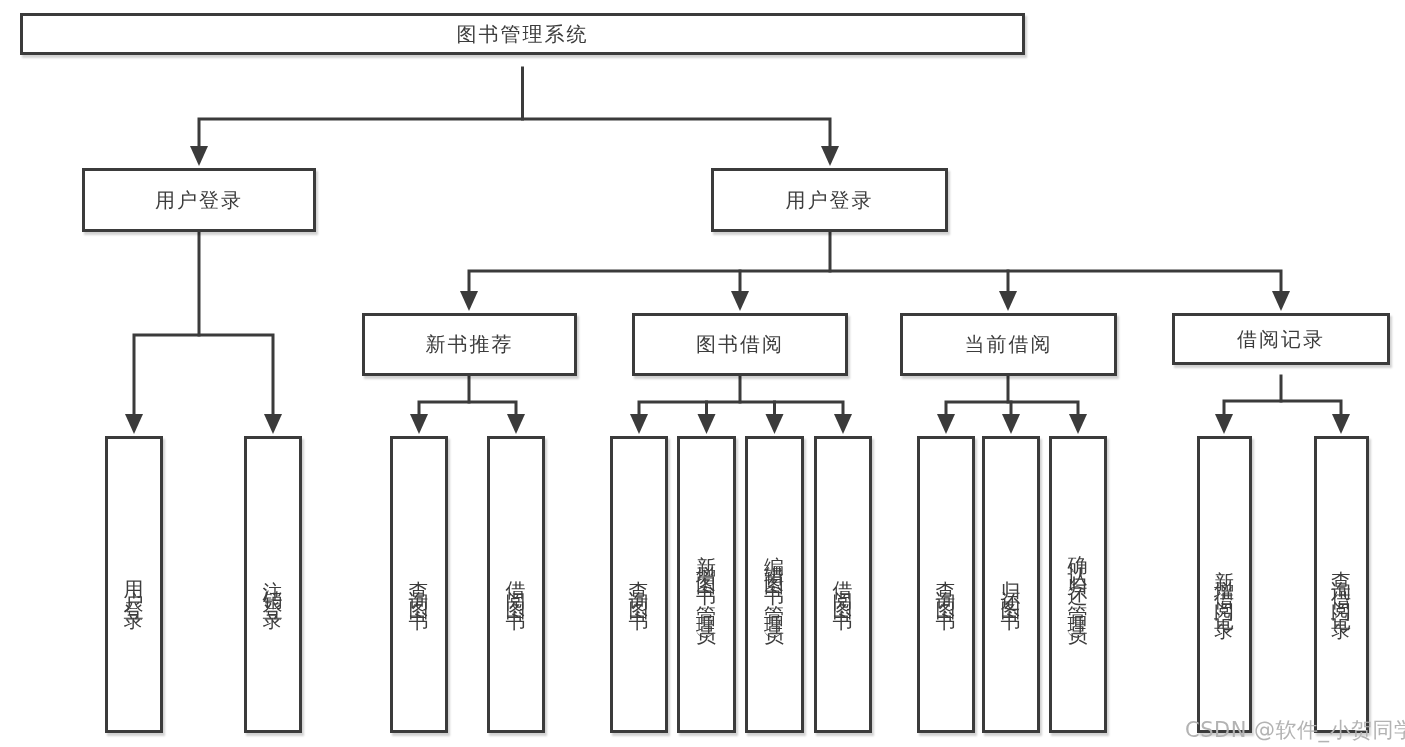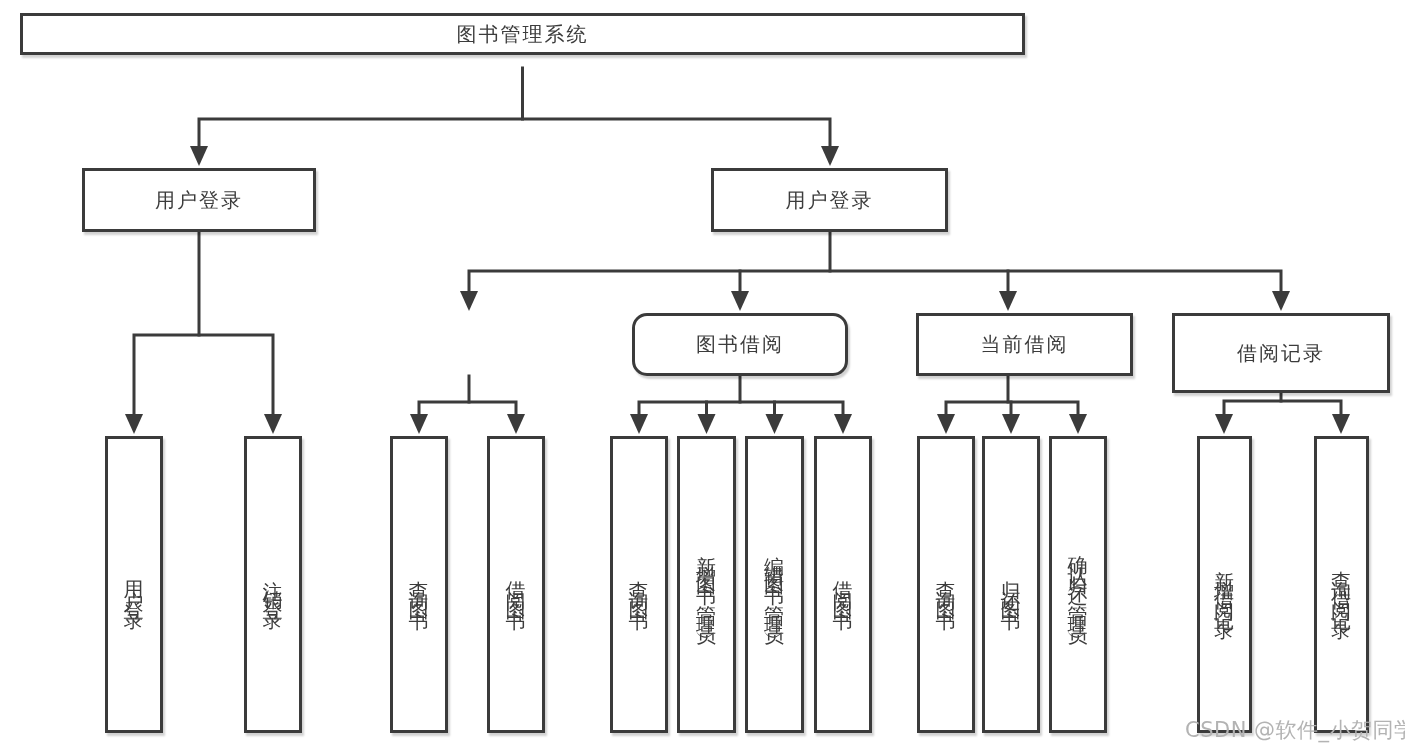--- a/index.html
+++ b/index.html
@@ -27,23 +27,23 @@
     border:3px solid var(--line-color);
     box-shadow:2px 3px 2px rgba(0,0,0,0.18);
     display:flex;align-items:center;justify-content:center;
     font-size:20px;letter-spacing:2px;
     white-space:nowrap;
   }
   .node-root   {left:20px;  top:13px;  width:1005px;height:42px;}
   .node-l2-a   {left:82px;  top:168px; width:234px; height:64px;}
   .node-l2-b   {left:711px; top:168px; width:237px; height:64px;}
   .node-l3-a   {left:362px; top:313px; width:215px; height:63px;}
-  .node-l3-b   {left:632px; top:313px; width:216px; height:63px;border-radius:15px;}
-  .node-l3-c   {left:900px; top:313px; width:217px; height:63px;margin-left:16px;}
-  .node-l3-d   {left:1172px;top:313px; width:218px; height:80px;}
+  .node-l3-b   {left:632px; top:313px; width:216px; height:63px;}
+  .node-l3-c   {left:900px; top:313px; width:217px; height:63px;}
+  .node-l3-d   {left:1172px;top:313px; width:218px; height:52px;}
   .leaf{
     position:absolute;
     box-sizing:border-box;
     top:436px;height:297px;width:58px;
     background:#ffffff;
     border:3px solid var(--line-color);
     box-shadow:2px 3px 2px rgba(0,0,0,0.18);
     display:flex;align-items:center;justify-content:center;
   }
   .leaf .vtext{
@@ -133,20 +133,23 @@
     <span>图书管理系统</span>
   </div>
 
   <div class="node node-l2-a">
     <span>用户登录</span>
   </div>
   <div class="node node-l2-b">
     <span>用户登录</span>
   </div>
 
+  <div class="node node-l3-a">
+    <span>新书推荐</span>
+  </div>
   <div class="node node-l3-b">
     <span>图书借阅</span>
   </div>
   <div class="node node-l3-c">
     <span>当前借阅</span>
   </div>
   <div class="node node-l3-d">
     <span>借阅记录</span>
   </div>
 

